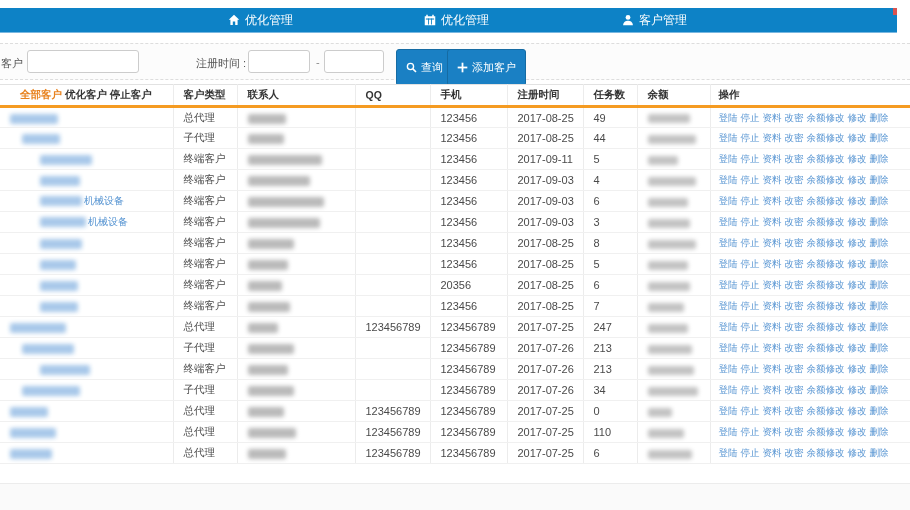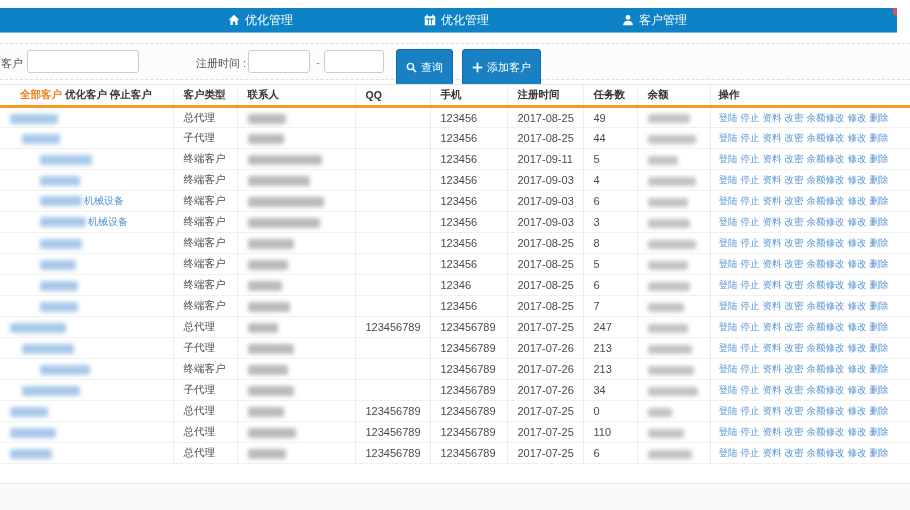--- a/index.html
+++ b/index.html
@@ -30,21 +30,21 @@
   .search-panel .lbl{position:absolute;font-size:11px;color:#555;top:12px;}
   .lbl-customer{left:1px;}
   .lbl-regtime{left:196px;}
   .inp{position:absolute;top:6px;height:23px;border:1px solid #ccc;border-radius:3px;background:#fff;font-size:11px;padding:0 5px;color:#333;}
   .inp-customer{left:27px;width:112px;}
   .inp-date1{left:248px;width:62px;}
   .inp-date2{left:324px;width:60px;}
   .range-sep{position:absolute;left:316px;top:12px;font-size:11px;color:#888;}
   .btn{position:absolute;top:5px;height:37px;background:var(--btn);color:#fff;border:1px solid #156ba3;border-radius:3px;font-size:11px;display:flex;align-items:center;gap:4px;padding:0 9px;cursor:pointer;font-family:inherit;}
   .btn-query{left:396px;}
-  .btn-add{left:462px;}
+  .btn-add{left:447px;}
   .btn svg{display:block;}
 
   
   table{position:absolute;left:0;top:84px;width:910px;border-collapse:collapse;table-layout:fixed;}
   th{height:22px;text-align:left;font-size:10.5px;font-weight:bold;color:#333;padding:0 0 0 10px;border-top:1px solid #e2e2e2;border-bottom:3px solid var(--accent);border-right:1px solid var(--grid);white-space:nowrap;overflow:hidden;background:#fff;}
   th:last-child{border-right:none;padding-left:8px;}
   td{height:21px;font-size:11px;color:var(--txt);padding:0 0 0 10px;border-bottom:1px solid #f0f0f0;border-right:1px solid var(--grid);white-space:nowrap;overflow:hidden;background:#fff;}
   td:last-child{border-right:none;}
   .filters-cell{padding-left:20px;}
   .filter{color:#333;cursor:pointer;}
@@ -250,21 +250,21 @@
       <td class="c-tasks">5</td>
       <td class="c-bal"><span class="blur bal-blur" style="width: 40px;"></span></td>
       <td class="c-actions"><a class="act">登陆</a><a class="act">停止</a><a class="act">资料</a><a class="act">改密</a><a class="act">余额修改</a><a class="act">修改</a><a class="act">删除</a></td>
     </tr>
 
     <tr>
       <td class="c-name" style="padding-left: 40px;"><span class="blur name-blur" style="width: 38px;"></span></td>
       <td class="c-type">终端客户</td>
       <td class="c-contact"><span class="blur contact-blur" style="width: 34px;"></span></td>
       <td class="c-qq"></td>
-      <td class="c-phone">12346</td>
+      <td class="c-phone">20356</td>
       <td class="c-reg">2017-08-25</td>
       <td class="c-tasks">6</td>
       <td class="c-bal"><span class="blur bal-blur" style="width: 42px;"></span></td>
       <td class="c-actions"><a class="act">登陆</a><a class="act">停止</a><a class="act">资料</a><a class="act">改密</a><a class="act">余额修改</a><a class="act">修改</a><a class="act">删除</a></td>
     </tr>
 
     <tr>
       <td class="c-name" style="padding-left: 40px;"><span class="blur name-blur" style="width: 38px;"></span></td>
       <td class="c-type">终端客户</td>
       <td class="c-contact"><span class="blur contact-blur" style="width: 42px;"></span></td>

